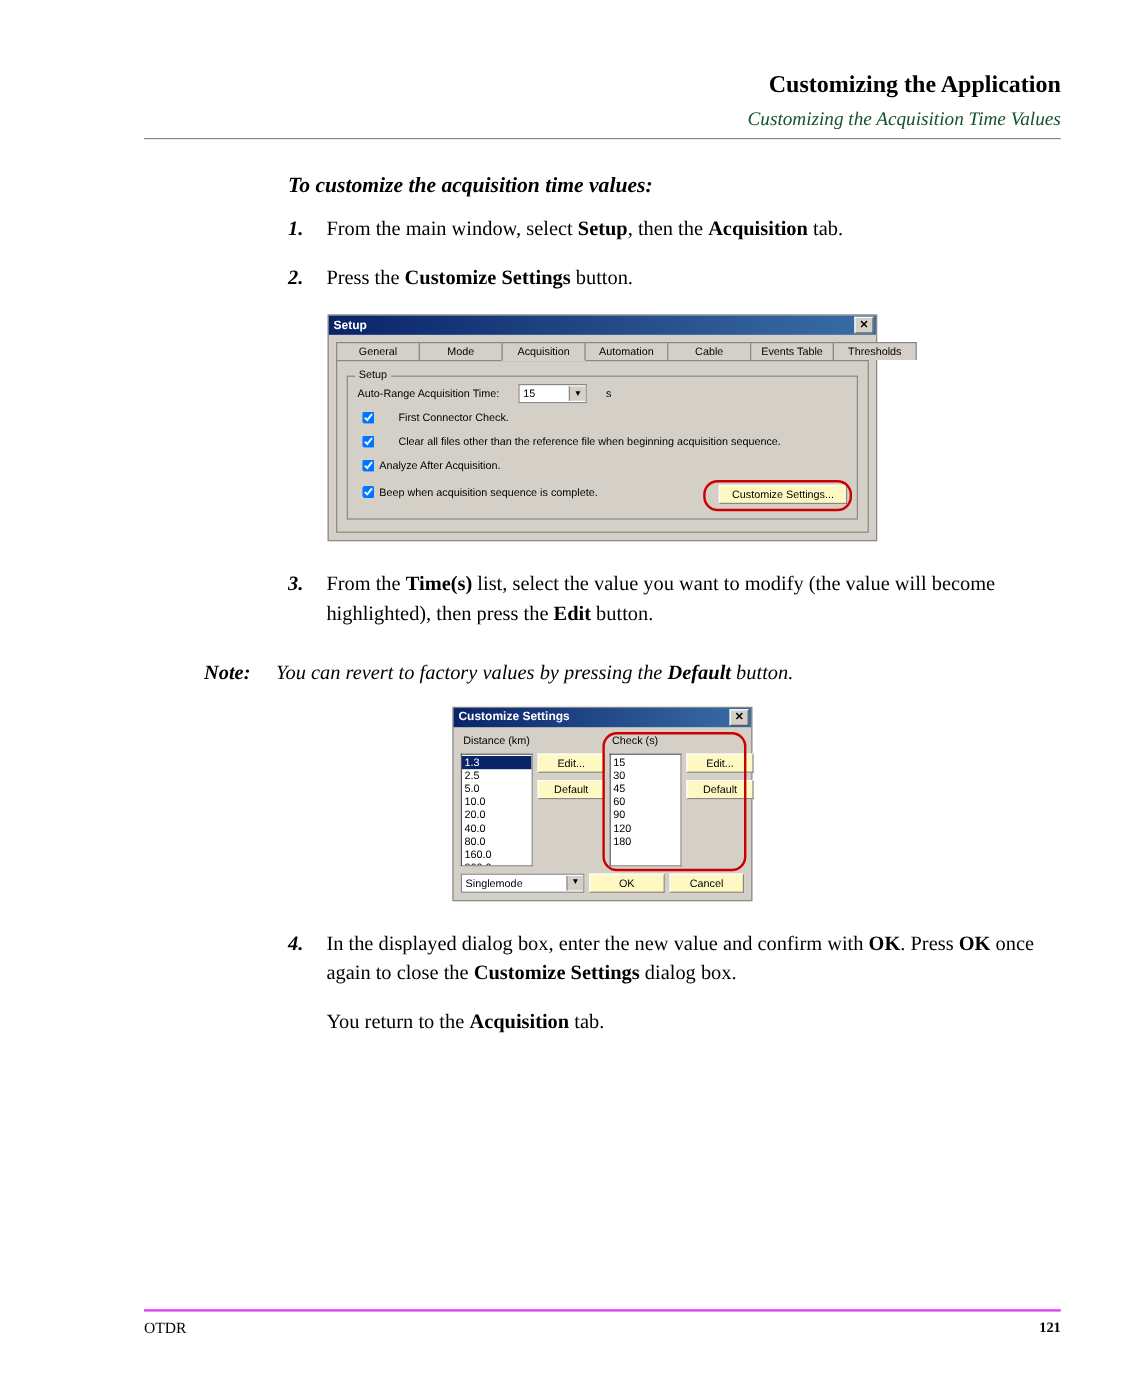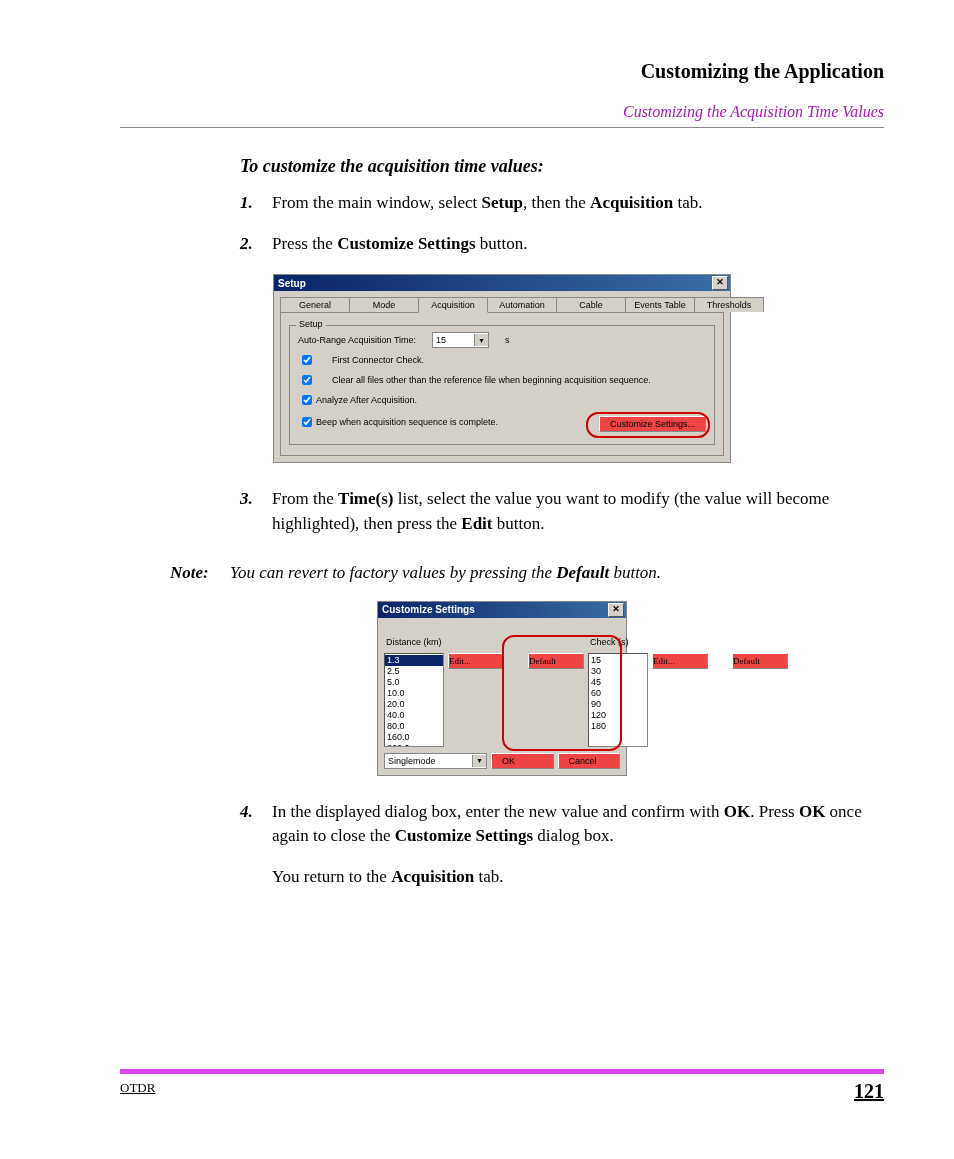--- a/index.html
+++ b/index.html
@@ -18,22 +18,22 @@
   .header {
     text-align: right;
     border-bottom: 1px solid #888;
     padding-bottom: 6px;
     margin-bottom: 28px;
   }
   .header-title { font-weight: bold; font-size: 20px; }
   .header-sub {
     font-style: italic;
     font-size: 16px;
-    color: #a21caf;
-    margin-top: 20px;
+    color: #14532d;
+    margin-top: 8px;
   }
   .section-title {
     font-weight: bold;
     font-style: italic;
     font-size: 18px;
     margin-bottom: 14px;
     margin-left: 120px;
   }
   ol.steps {
     list-style: none;
@@ -174,23 +174,24 @@
     display: flex;
     align-items: center; justify-content: center;
     font-size: 7px;
   }
   .chk { width: 10px; height: 10px; margin-right: 4px; flex-shrink: 0; }
   .winbtn {
     display: inline-block;
     border: 1px solid #888;
     border-top-color: #fff;
     border-left-color: #fff;
-    background: #ef4444;
+    background: #fef9c3;
     font-size: 9px;
     padding: 2px 10px;
+    text-align: center;
   }
   .customize-btn-area {
     text-align: right;
     margin-top: 4px;
     position: relative;
   }
   .red-oval1 {
     position: absolute;
     right: -4px; top: -4px;
     width: 120px; height: 22px;
@@ -200,21 +201,20 @@
   }
   
   .cust-dialog {
     width: 248px;
     border: 1px solid #888;
     background: #d4d0c8;
   }
   .cust-body {
     padding: 6px;
     position: relative;
-    margin-top: 13px;
   }
   .cols {
     display: flex;
     gap: 4px;
   }
   .col {
     flex: 1;
     display: flex;
     flex-direction: column;
     gap: 4px;
@@ -237,23 +237,22 @@
     background: #fff;
     overflow: hidden;
     font-size: 9px;
     line-height: 11px;
     padding: 1px 0;
   }
   .listbox .item { padding: 0 2px; }
   .listbox .item.sel { background: #0a246a; color: #fff; }
   .btn-stack {
     display: flex;
-    flex-direction: row;
-    gap: 24px;
-    font-family: Liberation Serif, serif;
+    flex-direction: column;
+    gap: 6px;
   }
   .btn-stack .winbtn { width: 54px; padding: 2px 0; }
   .bottom-row {
     display: flex;
     gap: 4px;
     margin-top: 6px;
     align-items: center;
   }
   .wide-combo { flex: 1; }
   .wide-combo .combo-val { min-width: 70px; }
@@ -268,30 +267,29 @@
     height: 112px;
   }
   .paragraph {
     margin-left: 152px;
     font-size: 17px;
     line-height: 1.45;
     margin-top: 12px;
   }
   .footer {
     position: absolute;
-    bottom: 56px;
+    bottom: 44px;
     left: 120px; right: 70px;
-    border-top: 5px solid #d946ef;
+    border-top: 2px solid #d946ef;
     display: flex;
     justify-content: space-between;
     padding-top: 6px;
     font-size: 13px;
-    text-decoration: underline;
-  }
-  .footer .pagenum { font-weight: bold; font-size: 20px; }
+  }
+  .footer .pagenum { font-weight: bold; font-size: 12px; }
 </style>
 </head>
 <body>
 
 <div class="page">
 
   <div class="header">
     <div class="header-title">Customizing the Application</div>
     <div class="header-sub">Customizing the Acquisition Time Values</div>
   </div>

